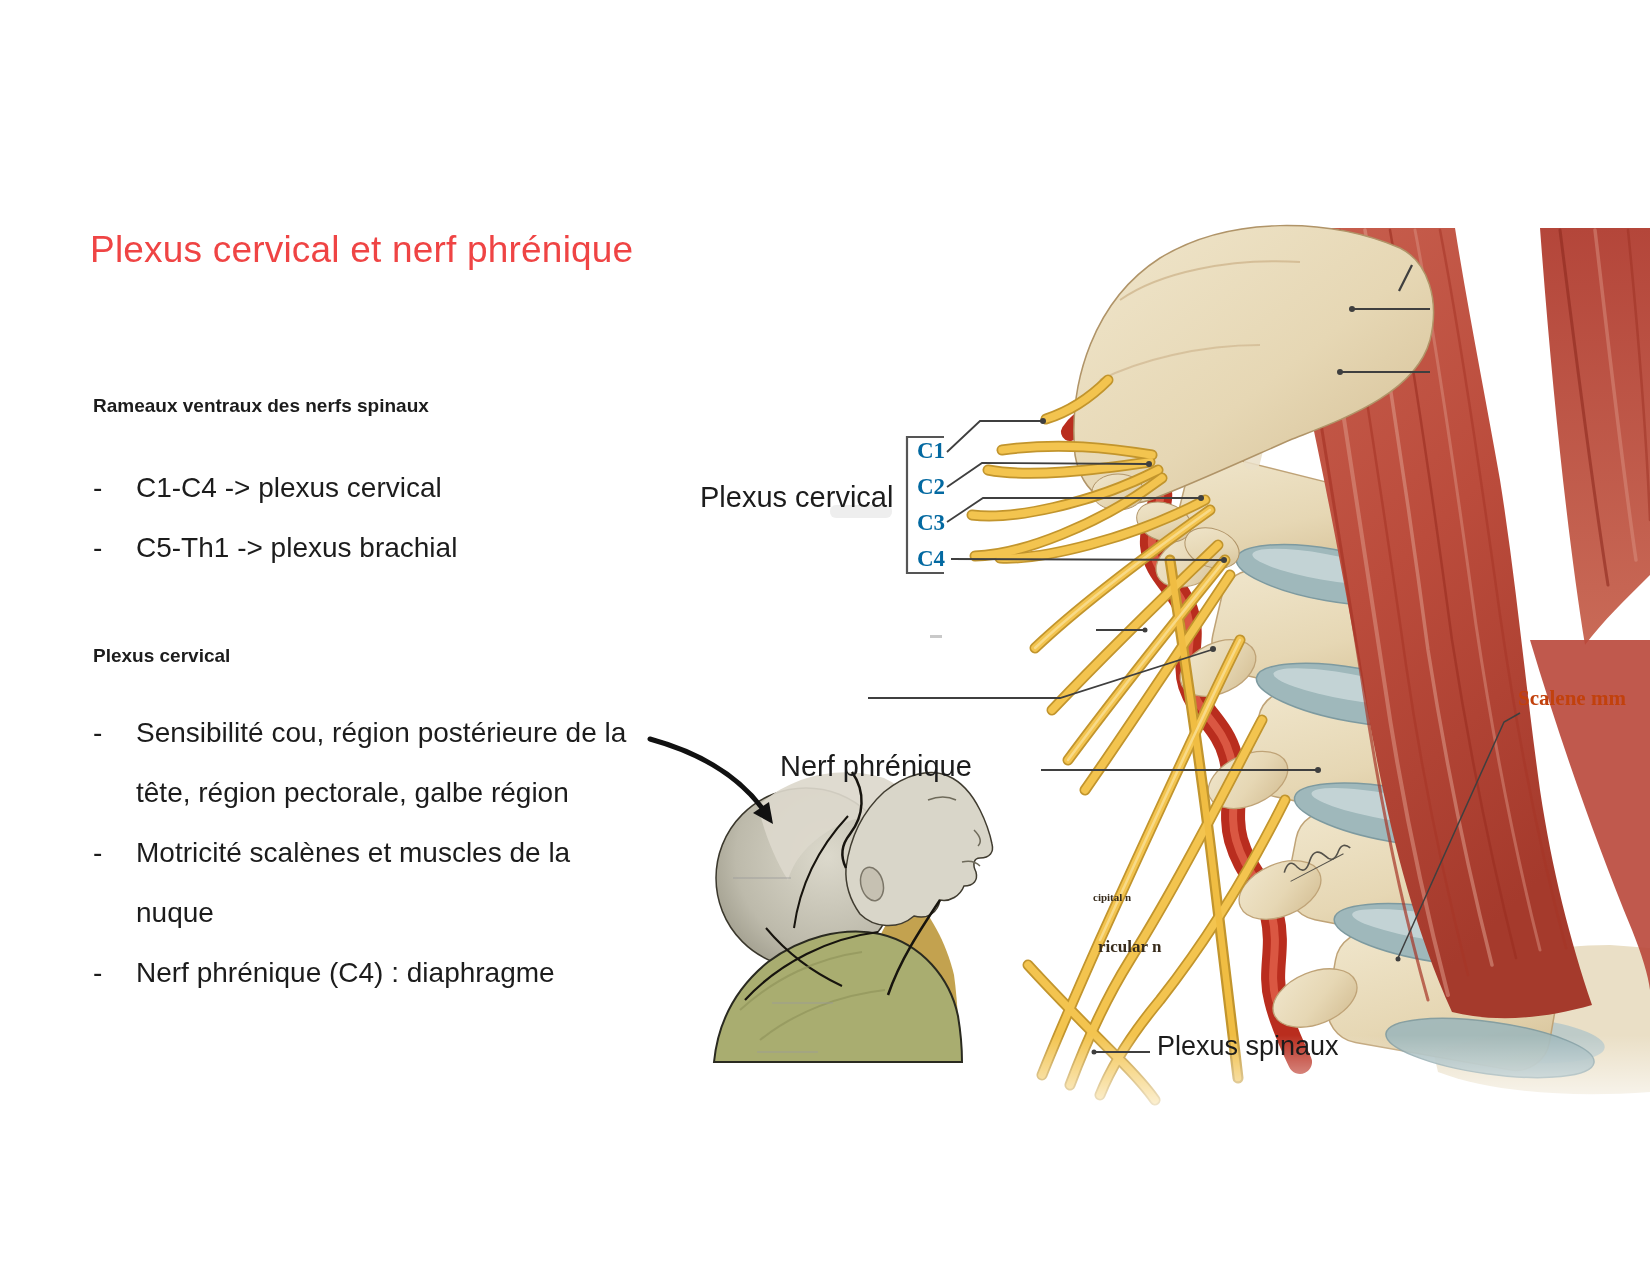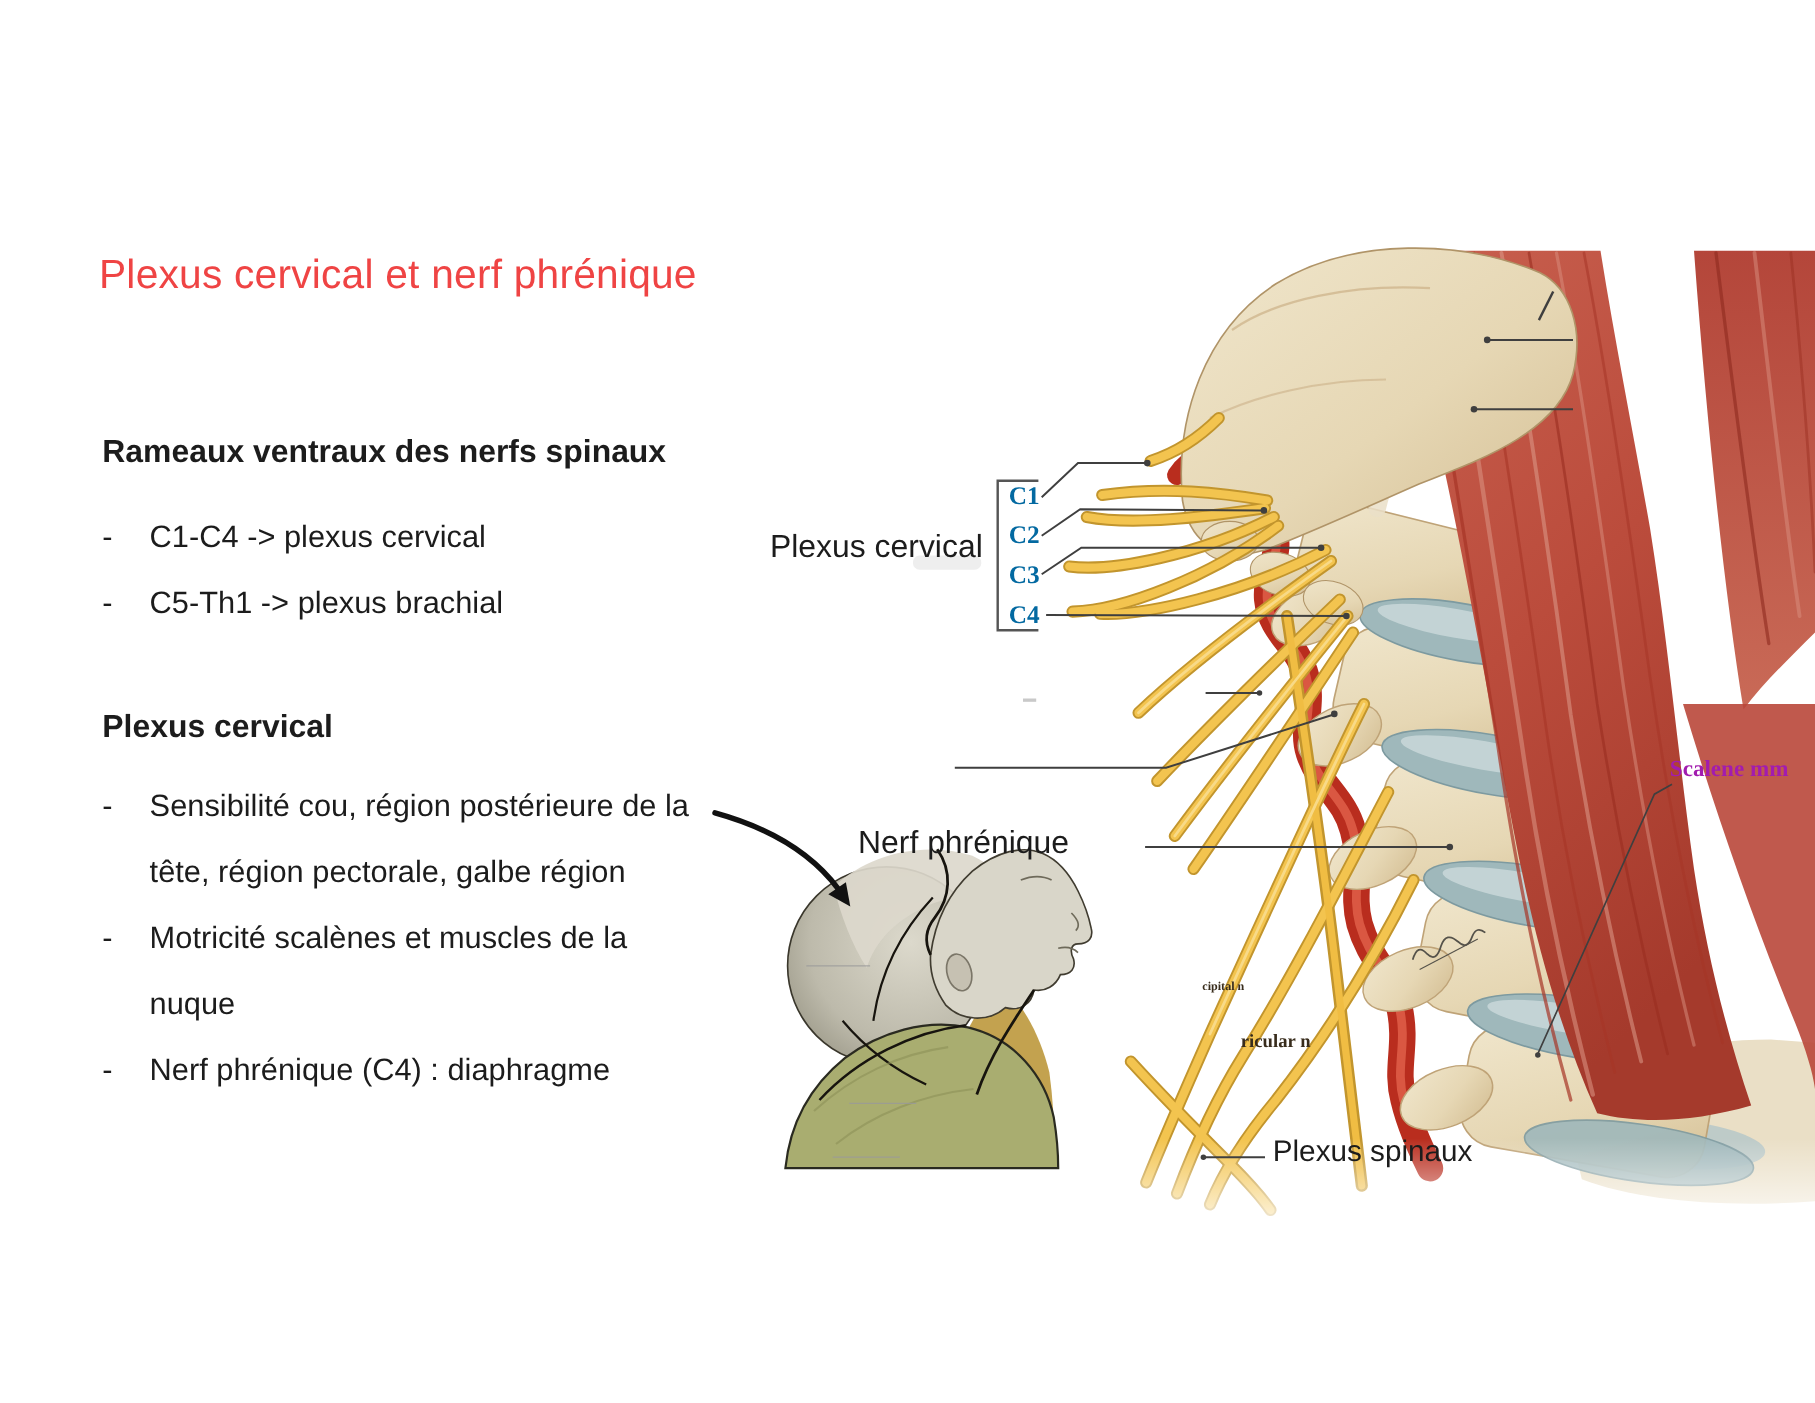--- a/index.html
+++ b/index.html
@@ -2,38 +2,38 @@
 <html><head>
 <meta charset="utf-8">
 <style>
   html,body{margin:0;padding:0;}
   body{
     width:1650px;height:1275px;position:relative;background:#ffffff;
     font-family:"Liberation Sans", sans-serif;color:#1c1c1c;overflow:hidden;
   }
   .abs{position:absolute;}
   #title{left:90px;top:229px;font-size:37px;letter-spacing:.2px;color:#ef4444;}
-  .h-bold{font-weight:bold;font-size:29px;}
+  .h-bold{font-weight:bold;font-size:19px;}
   #sec1-heading{left:93px;top:395px;}
   #sec2-heading{left:93px;top:645px;}
   .blist{left:93px;position:absolute;width:560px;}
   #sec1-list{top:458px;}
   #sec2-list{top:703px;}
   .bullet{display:flex;font-size:28px;line-height:60px;}
   .bullet .dash{width:43px;flex:0 0 43px;}
   .bullet .btxt{width:512px;}
   
   .dlabel{position:absolute;white-space:nowrap;}
   #lbl-plexus-cervical{left:700px;top:481px;font-size:29px;}
   #lbl-nerf-phrenique{left:780px;top:750px;font-size:29px;}
   #lbl-plexus-brachial{left:1157px;top:1031px;font-size:27px;}
   .serif{font-family:"Liberation Serif", serif;}
-  #lbl-scalene{left:1518px;top:686px;font-size:21px;font-weight:700;color:#a21caf;}
+  #lbl-scalene{left:1518px;top:686px;font-size:21px;font-weight:700;color:#c2410c;}
   #lbl-occipital{left:1093px;top:891px;font-size:11px;font-weight:600;color:#382c1c;}
-  #lbl-auricular{left:1098px;top:937px;font-size:17px;font-weight:600;color:#382c1c;margin-left:30px;}
+  #lbl-auricular{left:1098px;top:937px;font-size:17px;font-weight:600;color:#382c1c;}
   .rootlbl{position:absolute;left:917px;font-size:23px;font-weight:700;color:#0369a1;}
   #root-c1{top:438px;} #root-c2{top:474px;} #root-c3{top:510px;} #root-c4{top:546px;}
   svg{position:absolute;left:0;top:0;}
 </style>
 </head>
 <body>
 
 <svg width="1650" height="1275" viewBox="0 0 1650 1275">
   <defs>
     <linearGradient id="boneG" x1="0" y1="0" x2="1" y2="1">

